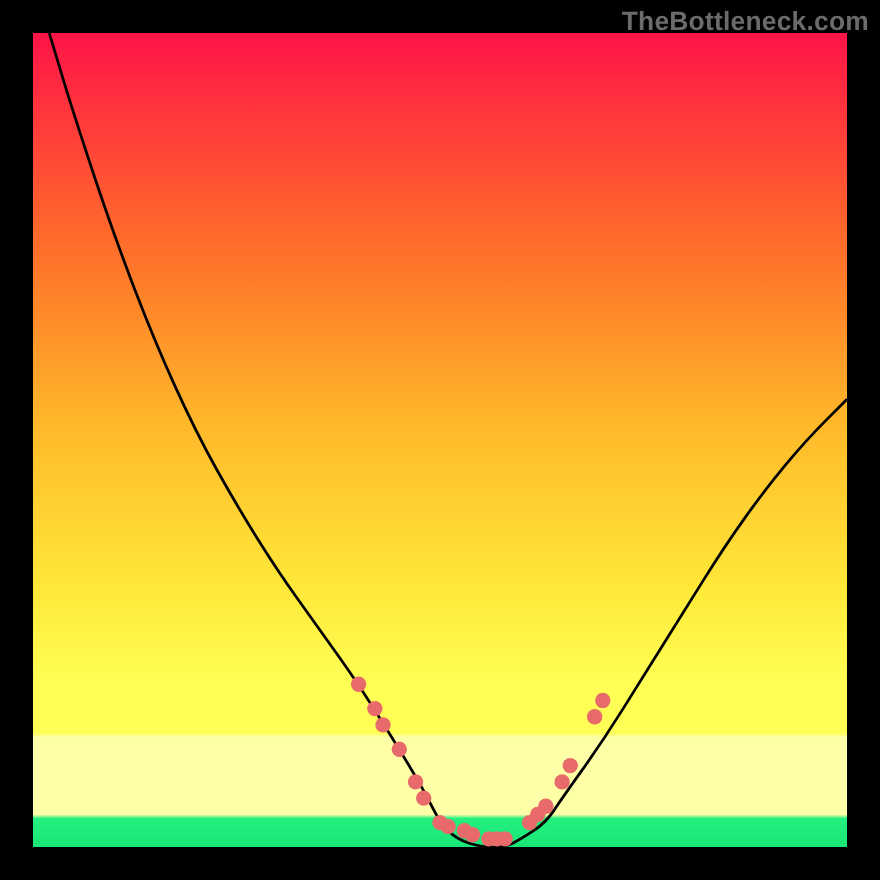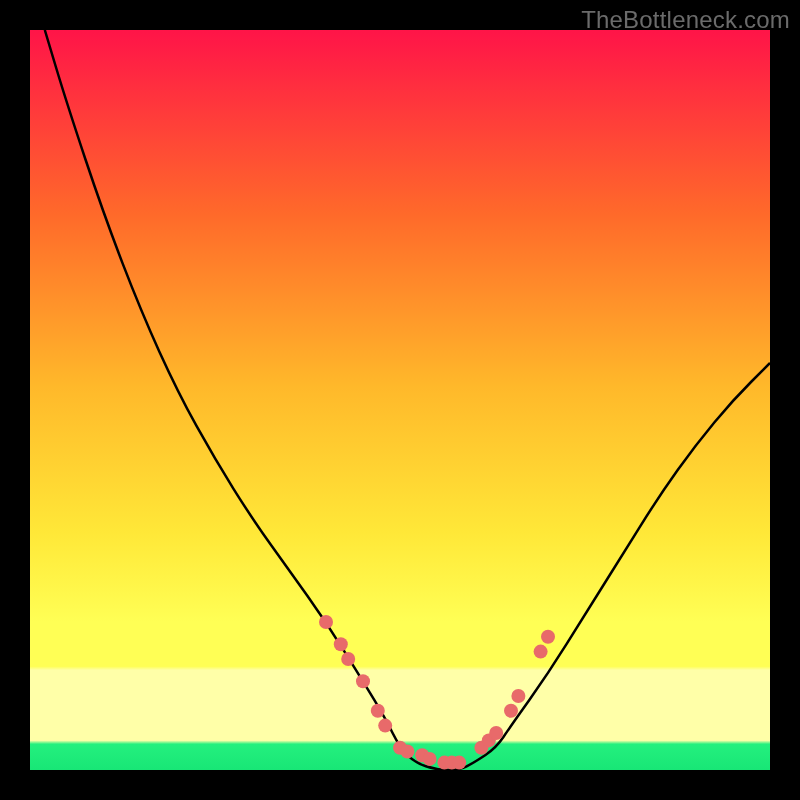--- a/index.html
+++ b/index.html
@@ -25,21 +25,21 @@
     width: 100%;
     height: 100%;
   }
   .watermark {
     position: absolute;
     top: 6px;
     right: 10px;
     font-family: Arial, Helvetica, sans-serif;
     font-size: 24px;
     color: #6b6b6b;
-    font-weight: 400;
+    font-weight: 700;
     letter-spacing: 0.2px;
   }
   svg.curve {
     position: absolute;
     left: 0;
     top: 0;
     width: 100%;
     height: 100%;
     pointer-events: none;
   }

